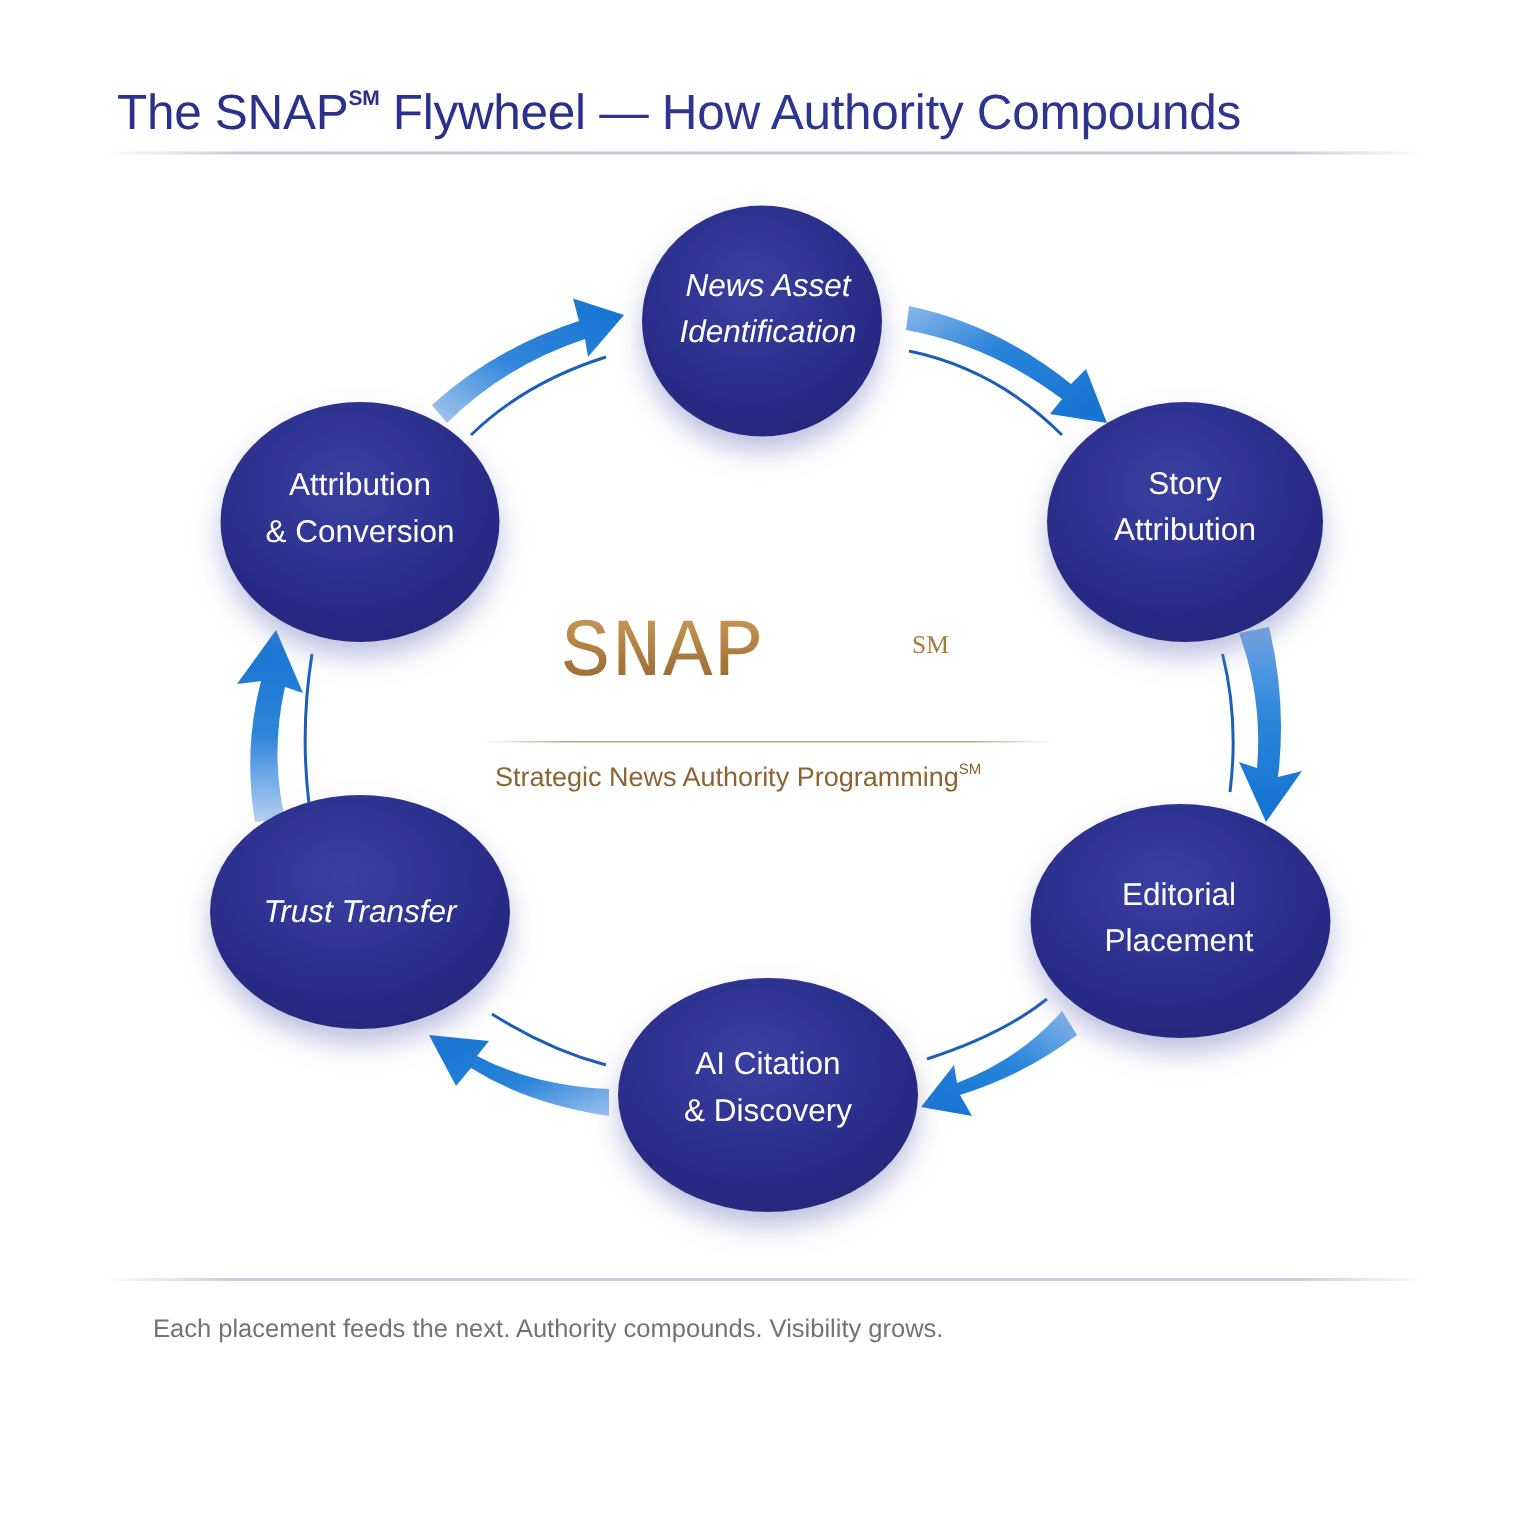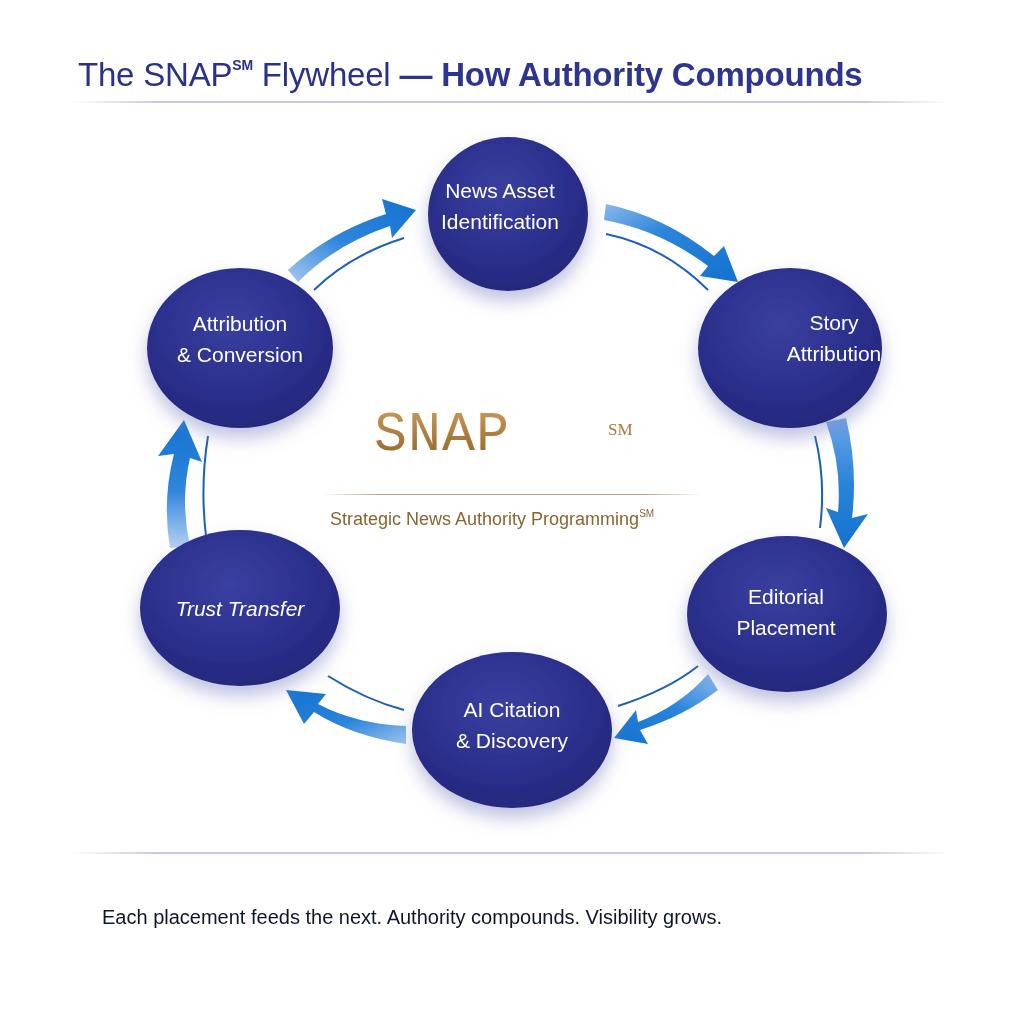--- a/index.html
+++ b/index.html
@@ -9,30 +9,30 @@
     position: relative;
     font-family: "Liberation Sans", "DejaVu Sans", sans-serif;
   }
   .title {
     position: absolute; left: 78px; top: 56px;
     font-size: 33px; color: #2a318a; white-space: nowrap;
     letter-spacing: -0.2px;
   }
   .title .bold { font-weight: normal; }
   .title sup { font-size: 14px; vertical-align: 16px; font-weight: bold; }
-  .title .light { font-weight: bold; color: #2d358f; }
+  .title .light { font-weight: normal; color: #2d358f; }
   .rule {
     position: absolute; height: 2px;
     background: linear-gradient(to right, rgba(190,190,215,0) 0%, #c9c9dc 10%, #c9c9dc 90%, rgba(190,190,215,0) 100%);
   }
   .rule.top { left: 70px; top: 101px; width: 880px; }
   .rule.bottom { left: 70px; top: 852px; width: 880px; }
   .footer {
     position: absolute; left: 102px; top: 876px;
-    font-size: 20px; color: #0f172a; white-space: nowrap; margin-top: 30px;
+    font-size: 17px; color: #737373; white-space: nowrap;
   }
   svg.diagram { position: absolute; left: 0; top: 0; }
   .node-label {
     position: absolute; color: #ffffff; text-align: center;
     font-size: 21px; line-height: 31px; transform: translate(-50%, -50%);
     white-space: nowrap;
   }
   .snap-word {
     position: absolute; left: 374px; top: 408px;
     font-family: Liberation Mono, monospace;
@@ -145,25 +145,25 @@
   </g>
 
   <ellipse cx="508" cy="214" rx="80" ry="77" fill="url(#nodeGrad)" filter="url(#nodeShadow)"></ellipse>
   <ellipse cx="790" cy="348" rx="92" ry="80" fill="url(#nodeGrad)" filter="url(#nodeShadow)"></ellipse>
   <ellipse cx="787" cy="614" rx="100" ry="78" fill="url(#nodeGrad)" filter="url(#nodeShadow)"></ellipse>
   <ellipse cx="512" cy="730" rx="100" ry="78" fill="url(#nodeGrad)" filter="url(#nodeShadow)"></ellipse>
   <ellipse cx="240" cy="608" rx="100" ry="78" fill="url(#nodeGrad)" filter="url(#nodeShadow)"></ellipse>
   <ellipse cx="240" cy="348" rx="93" ry="80" fill="url(#nodeGrad)" filter="url(#nodeShadow)"></ellipse>
 </svg>
 
-<div class="node-label" style="left:500px; top:206px;">
+<div class="node-label" style="left:512px; top:206px;font-style:italic;">
   <div>News Asset</div>
   <div>Identification</div>
 </div>
-<div class="node-label" style="left:790px; top:338px;margin-left:44px;">
+<div class="node-label" style="left:790px; top:338px;">
   <div>Story</div>
   <div>Attribution</div>
 </div>
 <div class="node-label" style="left:786px; top:612px;">
   <div>Editorial</div>
   <div>Placement</div>
 </div>
 <div class="node-label" style="left:512px; top:725px;">
   <div>AI Citation</div>
   <div>&amp; Discovery</div>

